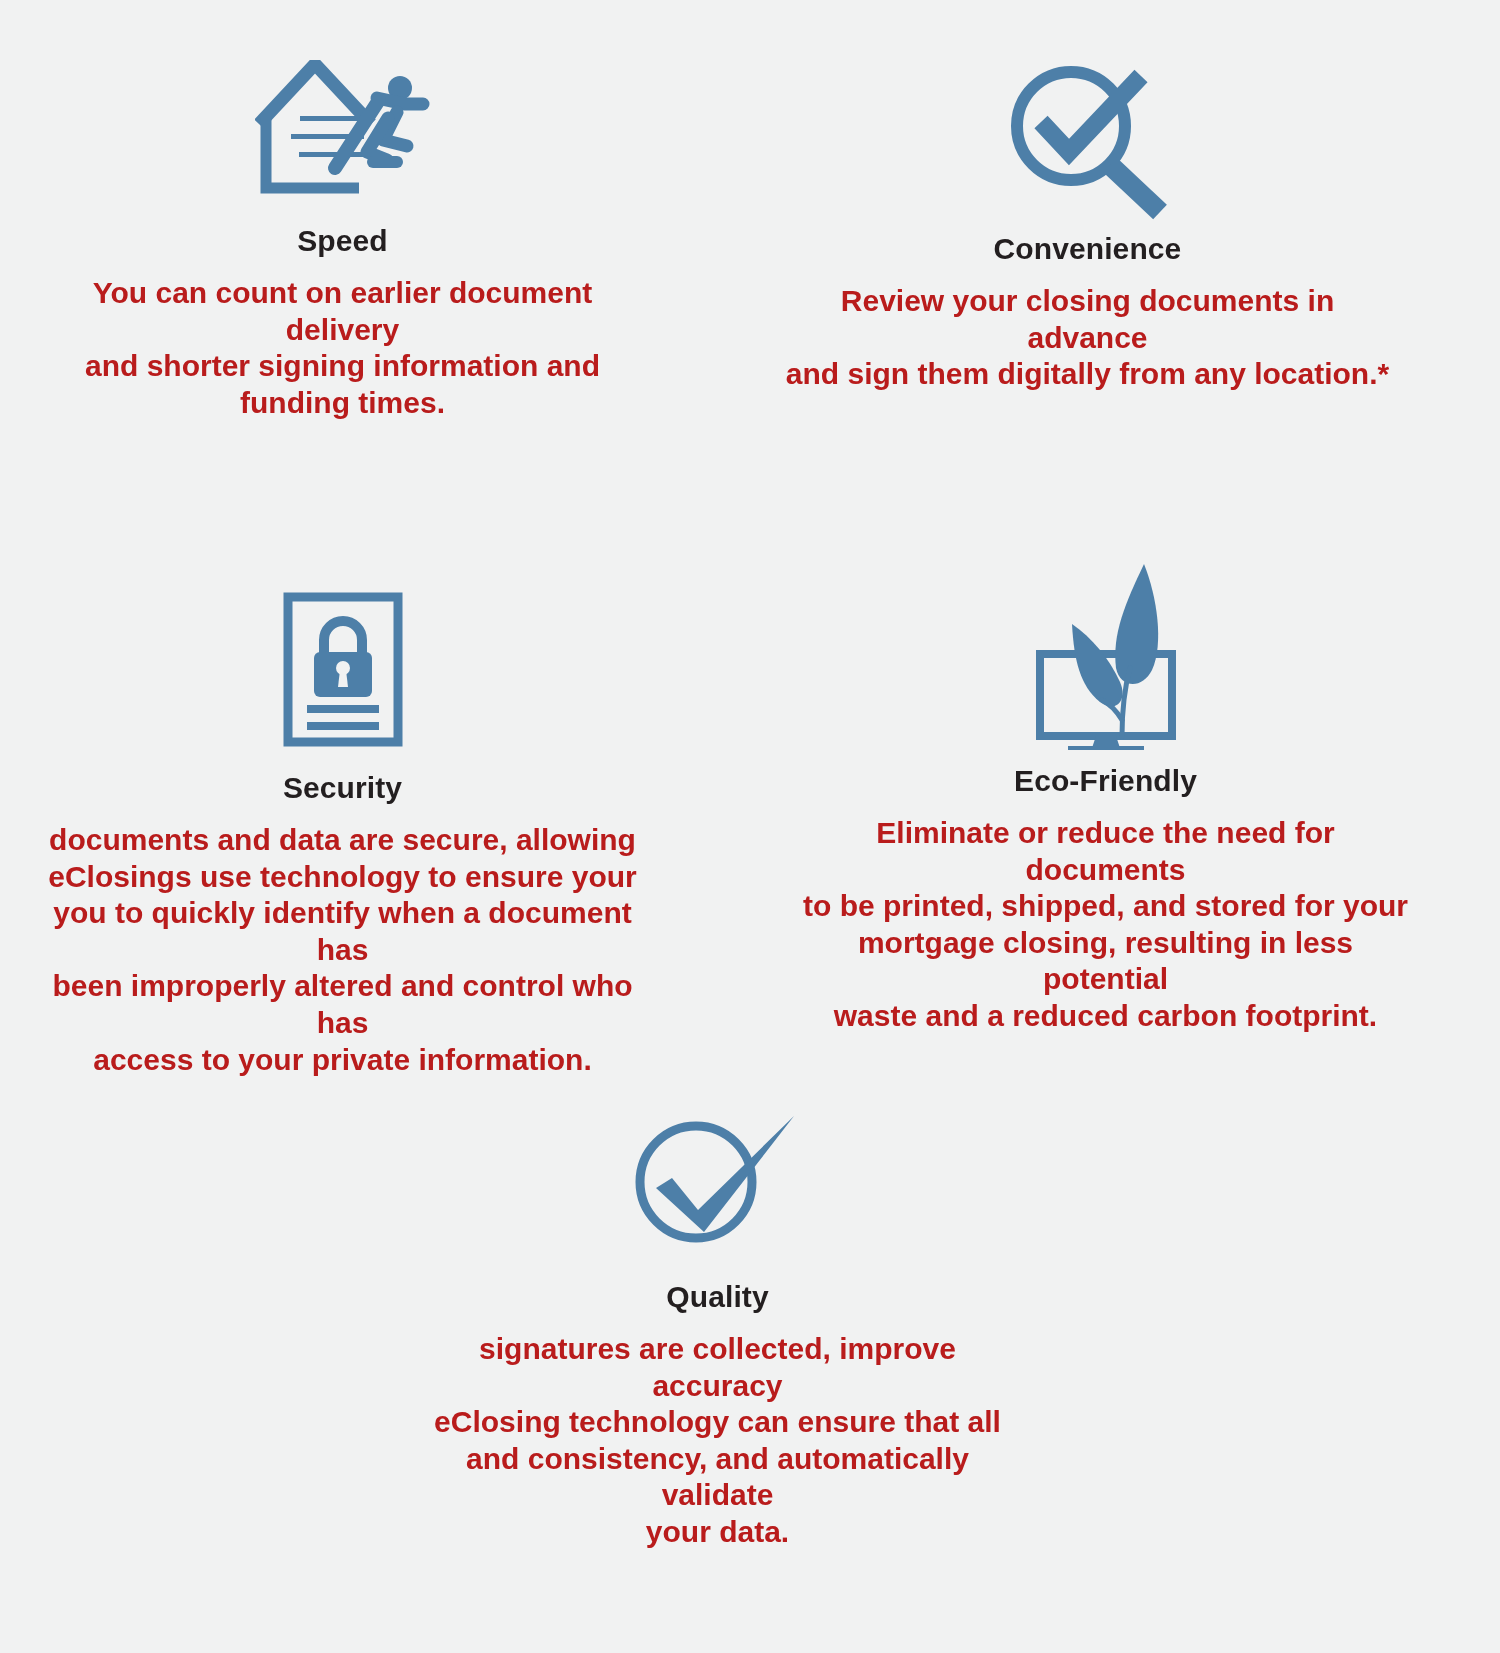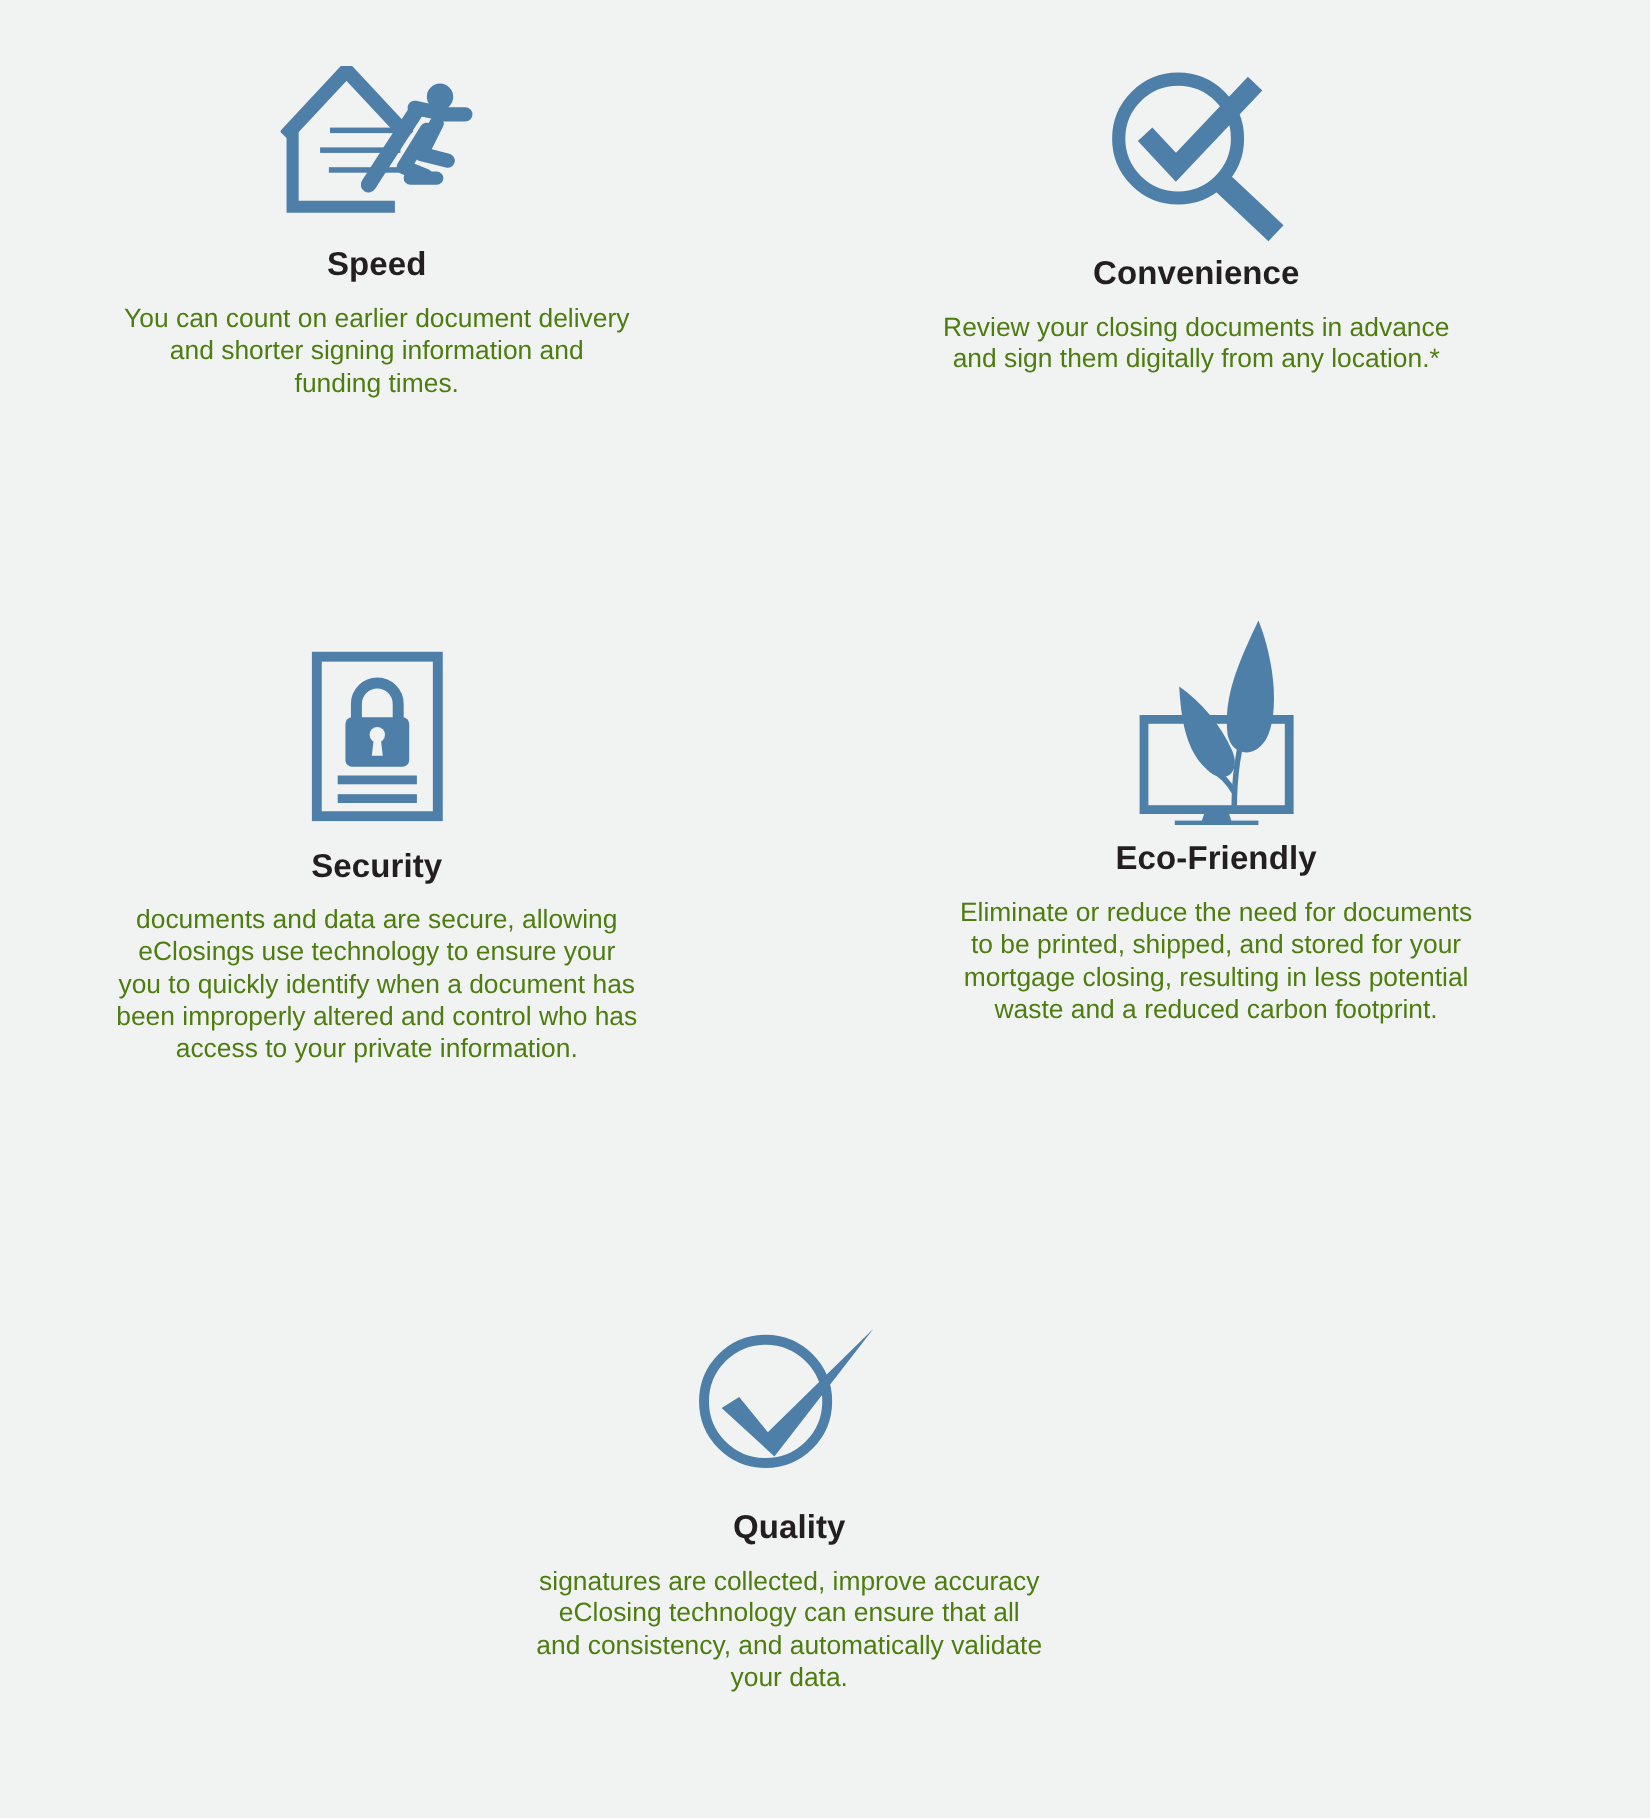--- a/index.html
+++ b/index.html
@@ -28,21 +28,21 @@
     flex-direction: column;
     align-items: center;
     text-align: center;
   }
 
   
   .card-speed        { left: 30px;  top: 60px;   width: 625px; }
   .card-convenience  { left: 775px; top: 60px;   width: 625px; }
   .card-security     { left: 30px;  top: 592px;  width: 625px; }
   .card-eco          { left: 793px; top: 560px;  width: 625px; }
-  .card-quality      { left: 405px; top: 1206px; width: 625px; text-align: center; }
+  .card-quality      { left: 405px; top: 1114px; width: 625px; text-align: center; }
 
   .benefit-icon {
     display: block;
     line-height: 0;
   }
   .icon-speed   { width: 176px; height: 140px; margin-bottom: 24px; }
   .icon-conv    { width: 166px; height: 160px; margin-bottom: 12px; }
   .icon-sec     { width: 120px; height: 155px; margin-bottom: 24px; }
   .icon-eco     { width: 164px; height: 190px; margin-bottom: 14px; }
   .icon-qual    { width: 168px; height: 130px; margin-bottom: 36px; }
@@ -50,25 +50,25 @@
   .benefit-title {
     font-size: 30px;
     font-weight: bold;
     letter-spacing: 0.1px;
     color: #231f20;
     margin: 0 0 18px 0;
     line-height: 1.1;
   }
 
   .benefit-body {
-    font-size: 24px;
+    font-size: 30px;
     line-height: 1.22;
-    color: #4d7c0f;
+    color: #b91c1c;
     margin: 0;
-    font-weight: normal;
+    font-weight: bold;
   }
 
   .benefit-body .ln { display: block; }
 
   
   .card-speed .benefit-body       { width: 610px; }
   .card-convenience .benefit-body { width: 610px; }
   .card-security .benefit-body    { width: 625px; }
   .card-eco .benefit-body         { width: 625px; }
   .card-quality .benefit-body     { width: 610px; }

